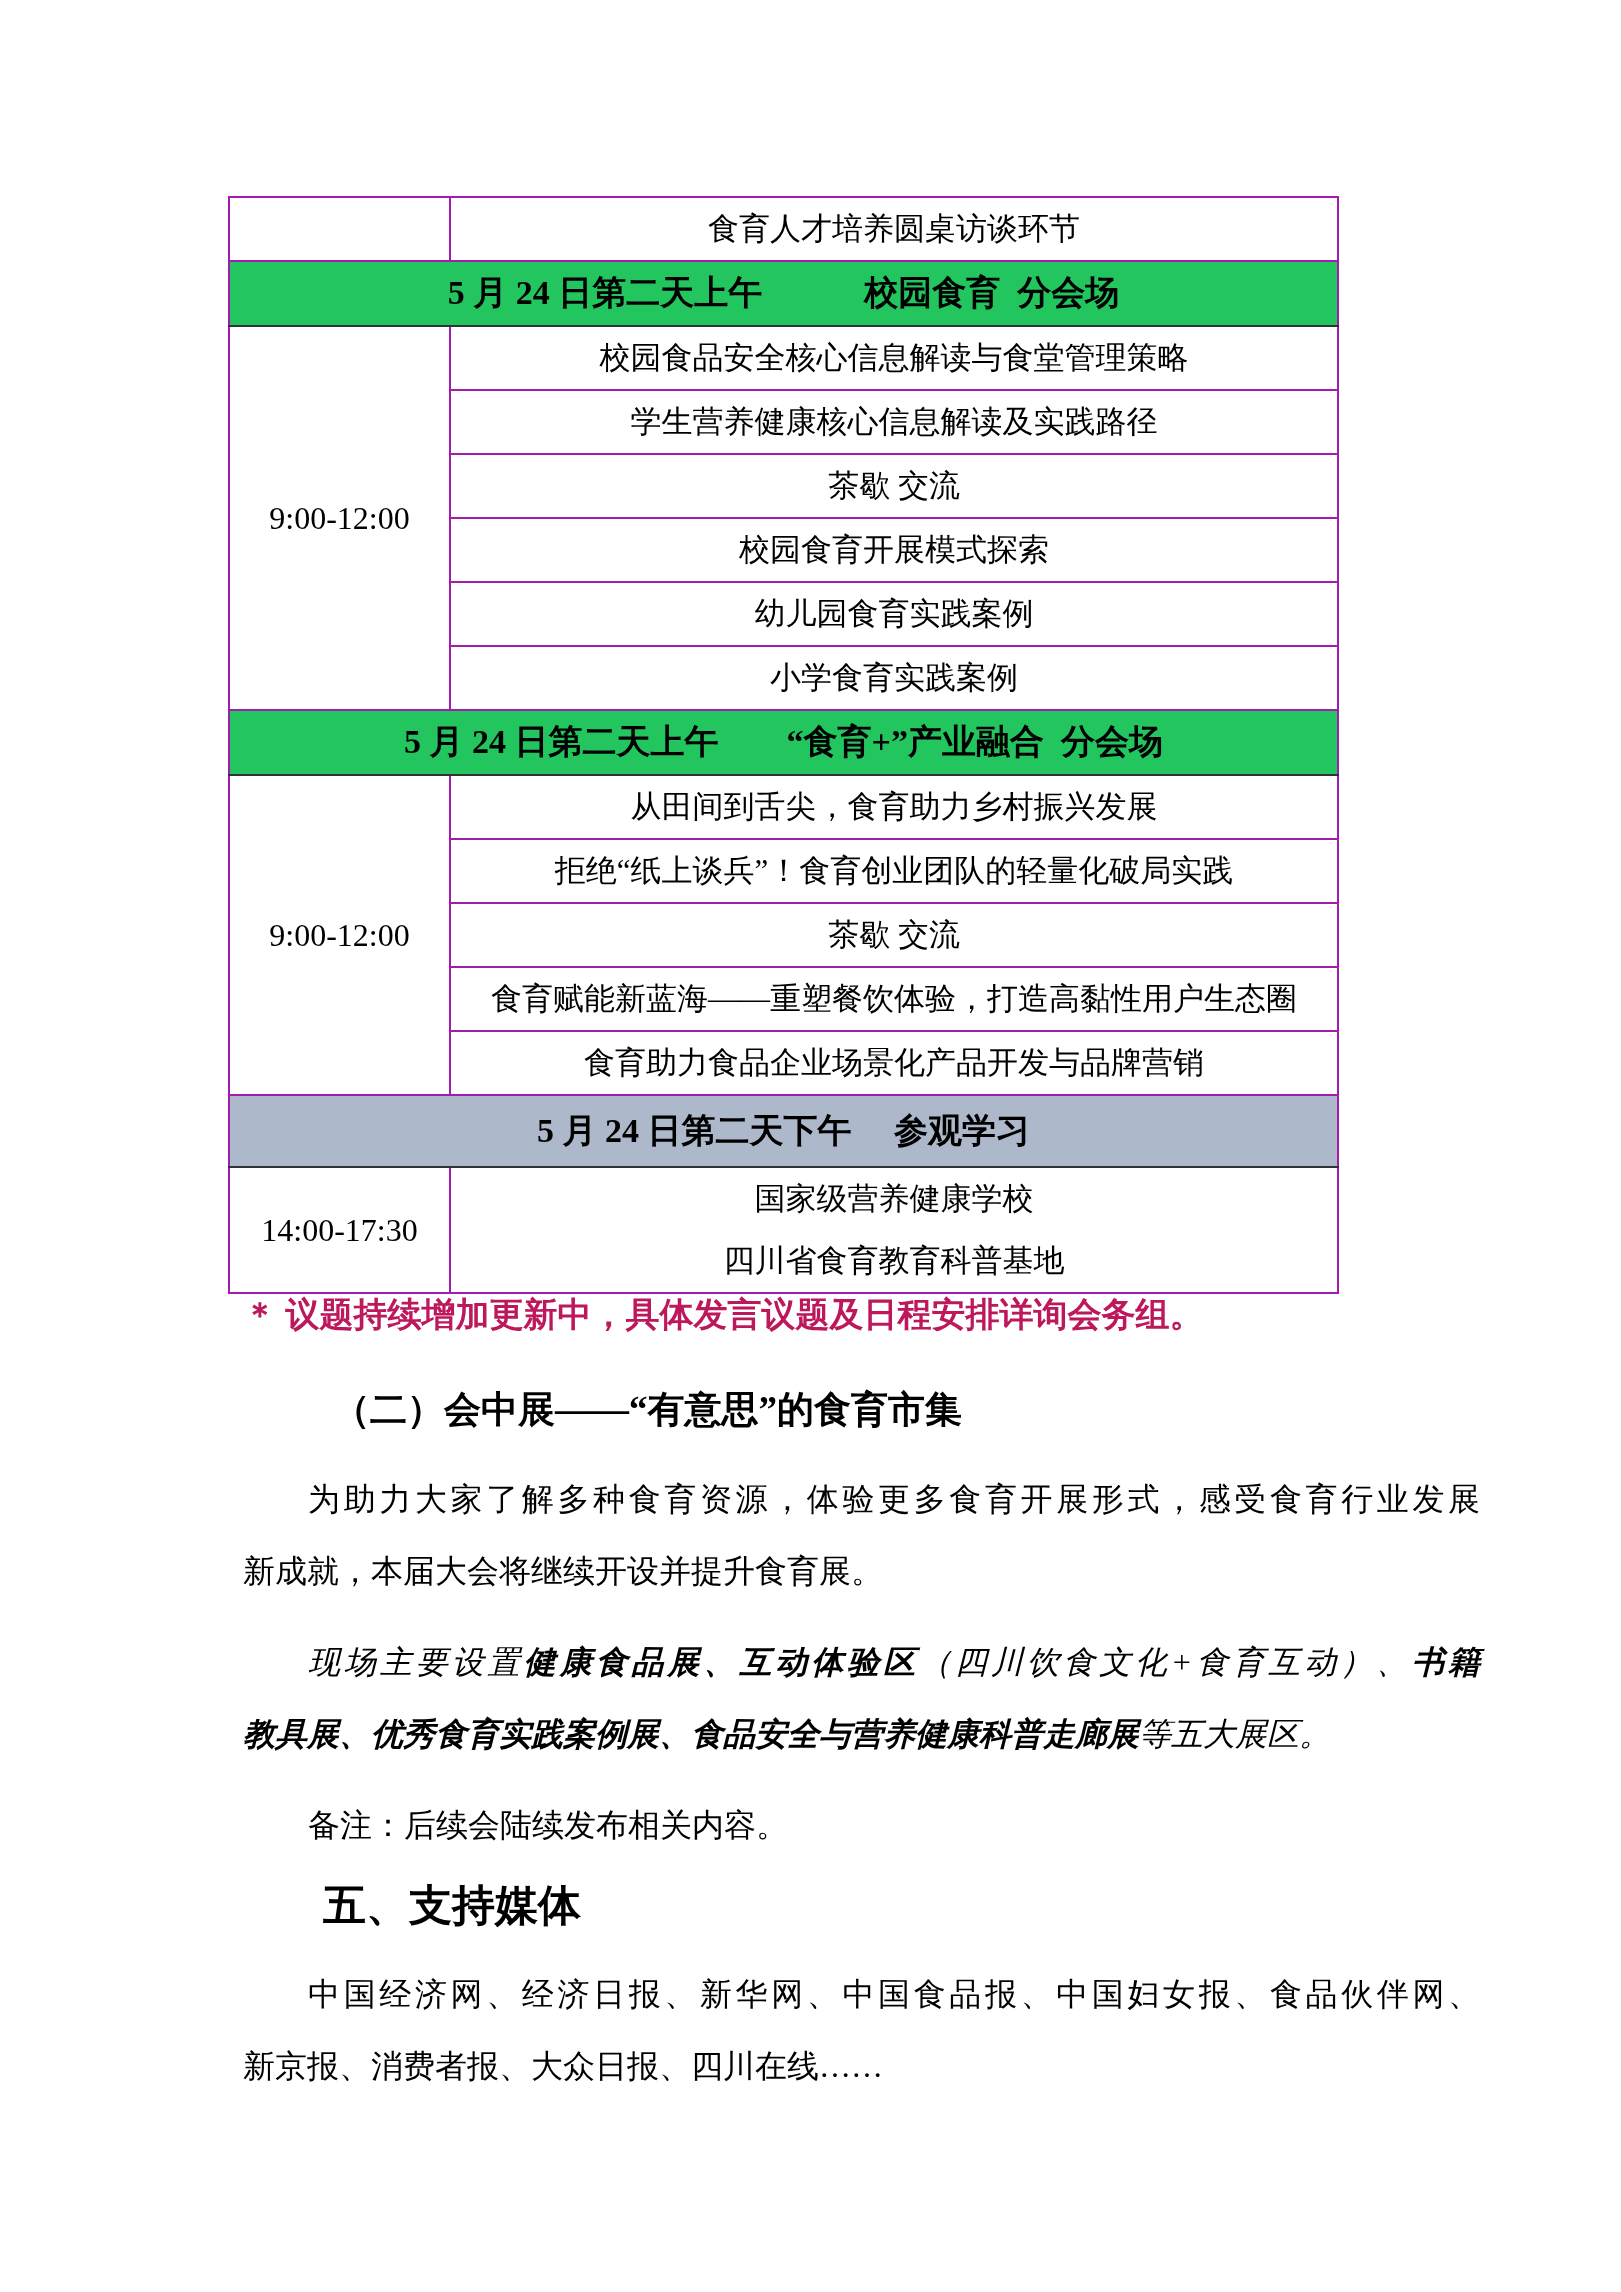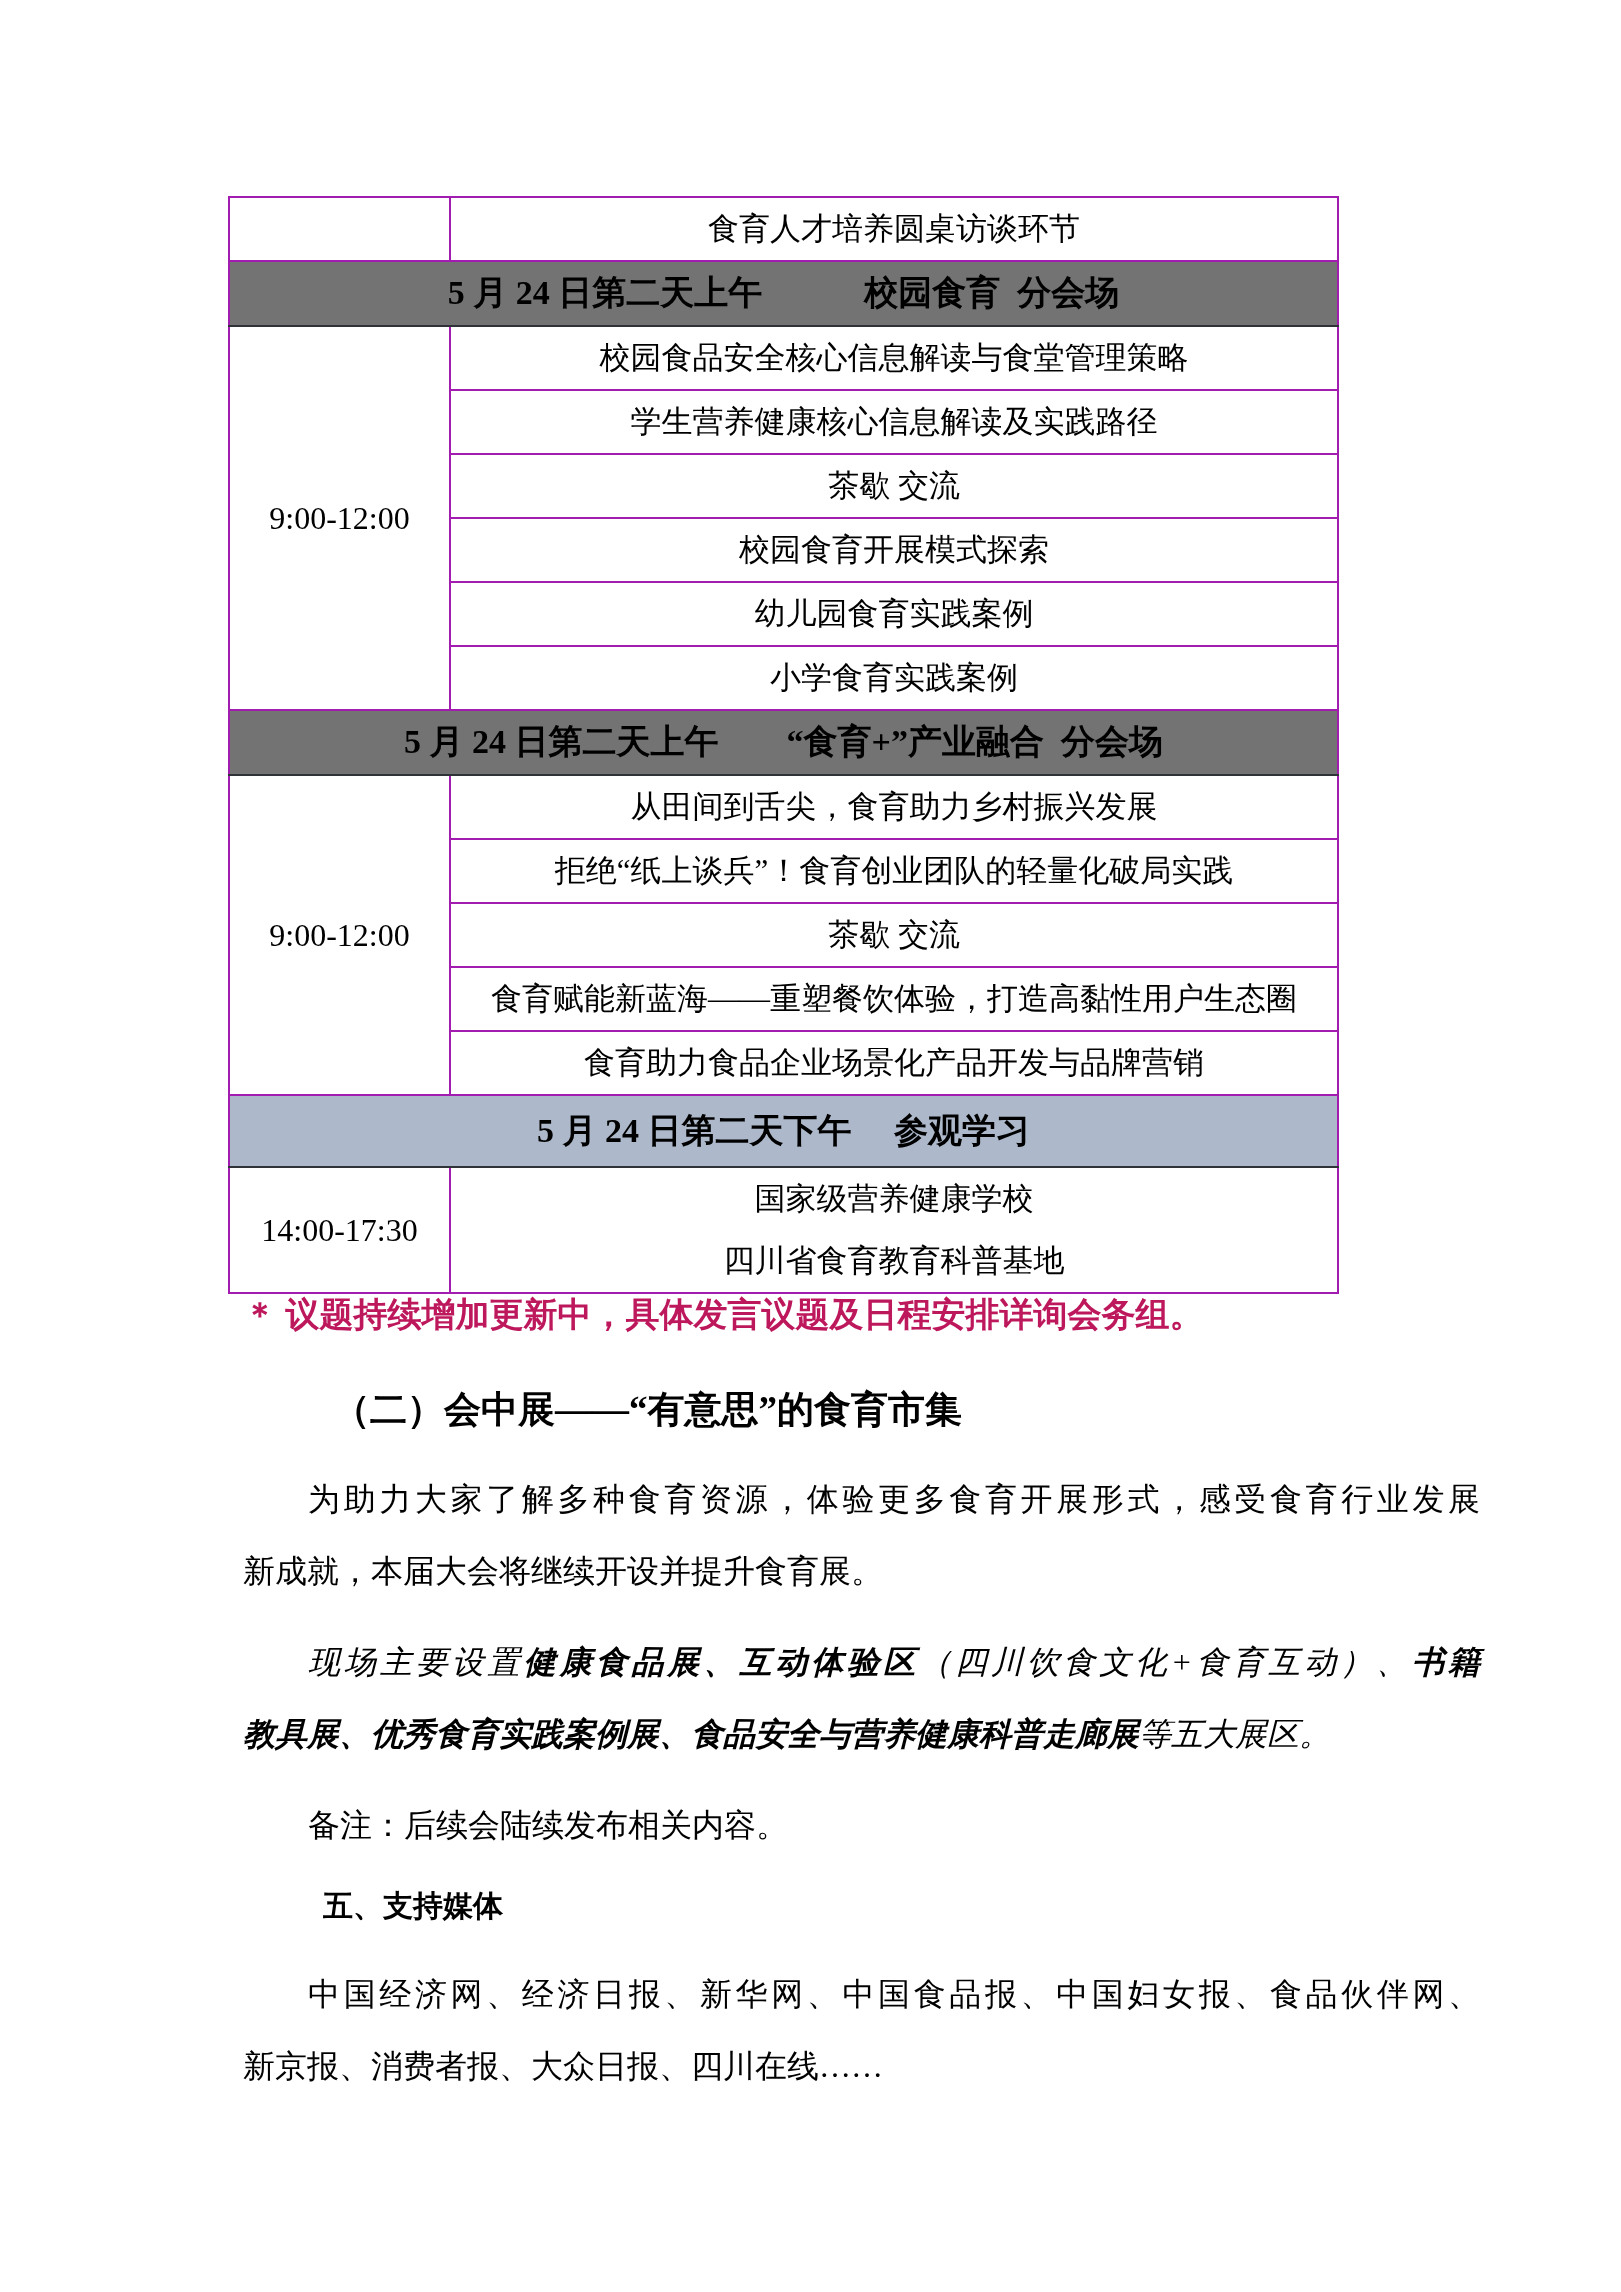--- a/index.html
+++ b/index.html
@@ -22,21 +22,21 @@
     font-size:31px;line-height:1.25;
     padding:0 5.9px;
     overflow:hidden;
   }
   .doc-table{border:2.9px solid #2f3338;}
   td.hdr{
     font-weight:bold;font-size:34px;
     border-top:2.9px solid #2f3338;border-bottom:2.9px solid #2f3338;
     white-space:pre;
   }
-  td.hdr-teal{background:#737373;}
+  td.hdr-teal{background:#22c55e;}
   td.hdr-gray{background:#adb9ca;}
   td.time-cell{font-size:32px;}
   tr.r-topic{height:64px;}
   tr.r-head{height:65px;}
   tr.r-ghead{height:72px;}
   tr.r-last{height:124px;}
   td.visit-cell div{line-height:62px;}
   
   .tblock{position:absolute;left:243px;width:1237px;font-size:32px;}
   .line{line-height:72px;}
@@ -51,21 +51,21 @@
     top:1383px;
     font-size:37px;font-weight:bold;line-height:53px;
     text-indent:90px;white-space:pre;
   }
   .para1{top:1463px;}
   .para2{top:1626px;font-style:italic;}
   .bn{font-weight:bold;text-align:right;}
   .note-line{top:1789px;line-height:72px;}
   .h-media{
     top:1881px;
-    font-size:30px;font-weight:bold;line-height:49px;
+    font-size:43px;font-weight:bold;line-height:49px;
     text-indent:80px;white-space:pre;
   }
   .media{top:1958px;}
 </style>
 </head>
 <body>
 
 <div class="page">
 
   <table class="doc-table">

